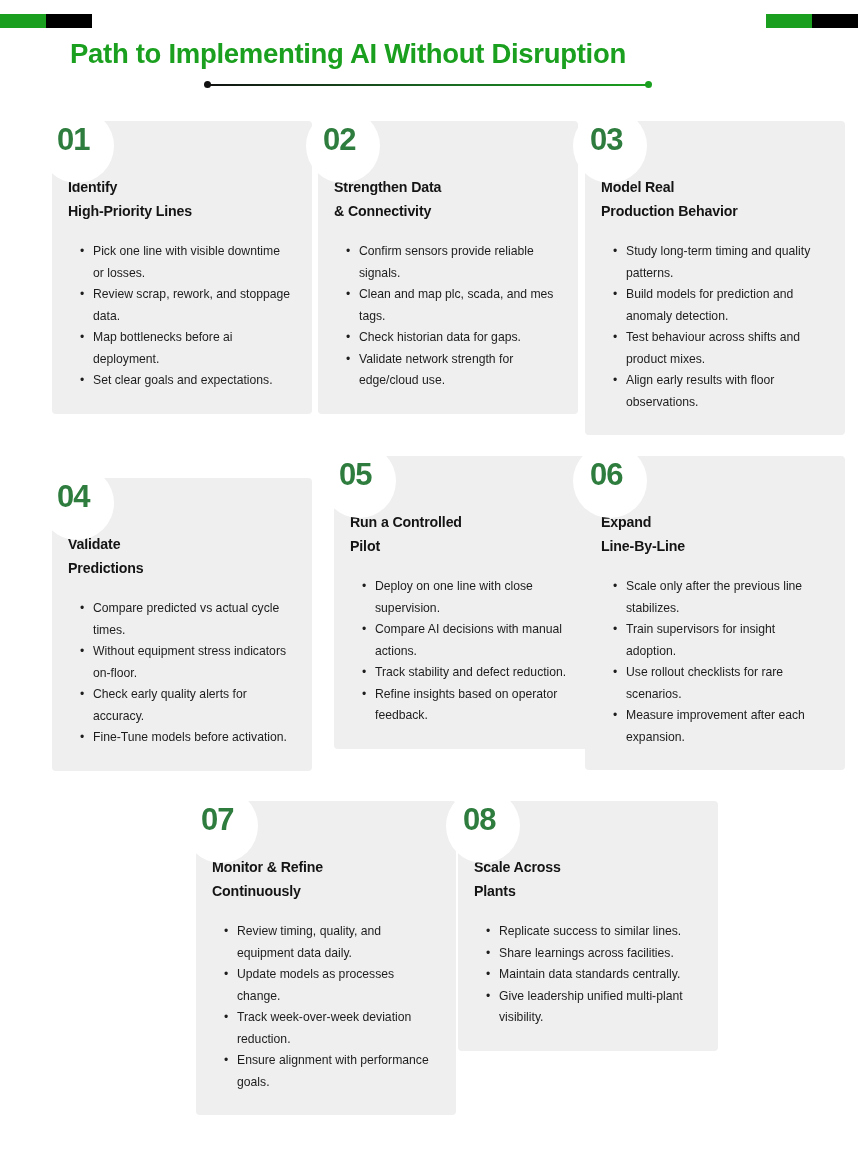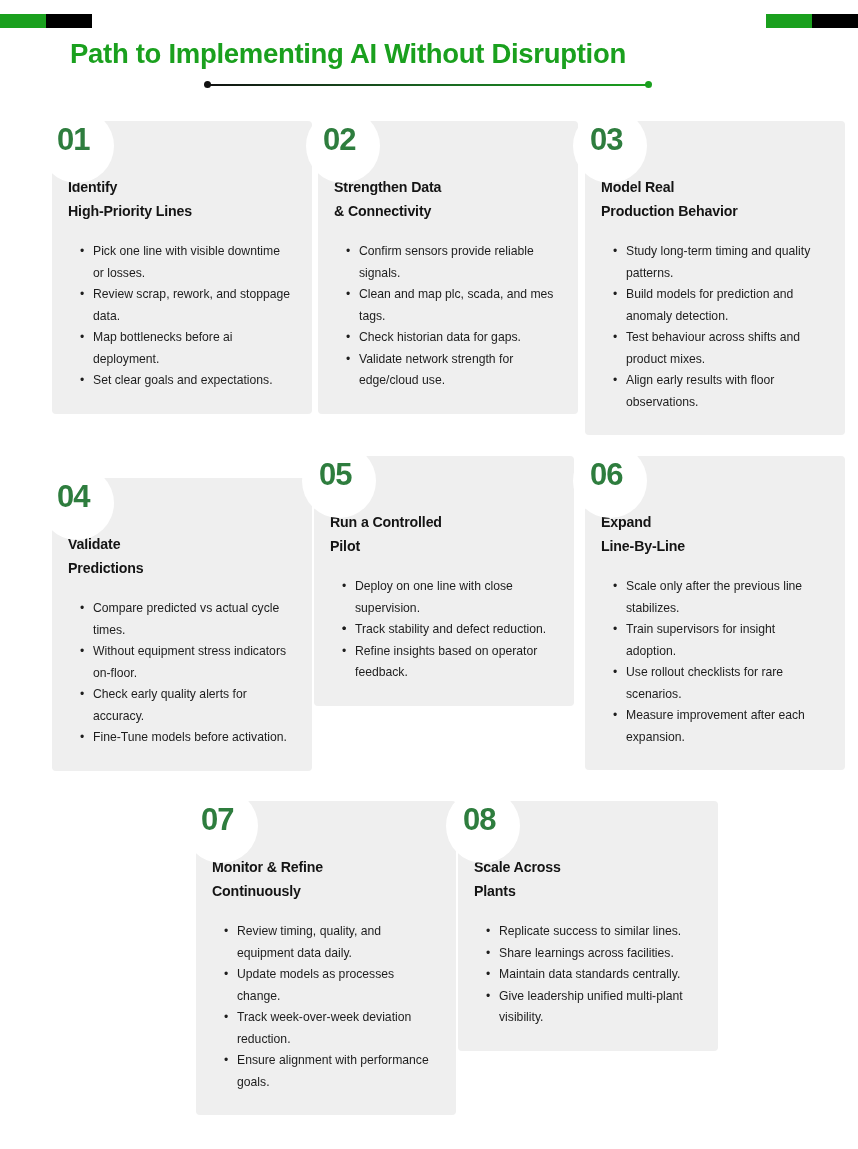--- a/index.html
+++ b/index.html
@@ -131,21 +131,21 @@
     font-size: 12.2px;
     line-height: 21.5px;
   }
 
   
   #card-1 { left: 52px;  top: 121px; }
   #card-2 { left: 318px; top: 121px; }
   #card-3 { left: 585px; top: 121px; }
 
   #card-4 { left: 52px;  top: 456px; margin-top: 22px; }
-  #card-5 { left: 314px; top: 456px; }
+  #card-5 { left: 334px; top: 456px; }
   #card-6 { left: 585px; top: 456px; }
 
   #card-7 { left: 196px; top: 801px; }
   #card-8 { left: 458px; top: 801px; }
 </style>
 </head>
 <body>
 
 <div class="page">
 
@@ -220,21 +220,21 @@
     </ul>
   </div>
 
   <div class="card" id="card-5">
     <span class="notch"></span>
     <div class="num">05</div>
     <div class="card-title">Run a Controlled
 Pilot</div>
     <ul>
       <li><span class="bullet">•</span><span>Deploy on one line with close supervision.</span></li>
-      <li><span class="bullet">•</span></li>
+      <li><span class="bullet">•</span><span>Compare AI decisions with manual actions.</span></li>
       <li><span class="bullet">•</span><span>Track stability and defect reduction.</span></li>
       <li><span class="bullet">•</span><span>Refine insights based on operator feedback.</span></li>
     </ul>
   </div>
 
   <div class="card" id="card-6">
     <span class="notch"></span>
     <div class="num">06</div>
     <div class="card-title">Expand
 Line-By-Line</div>

